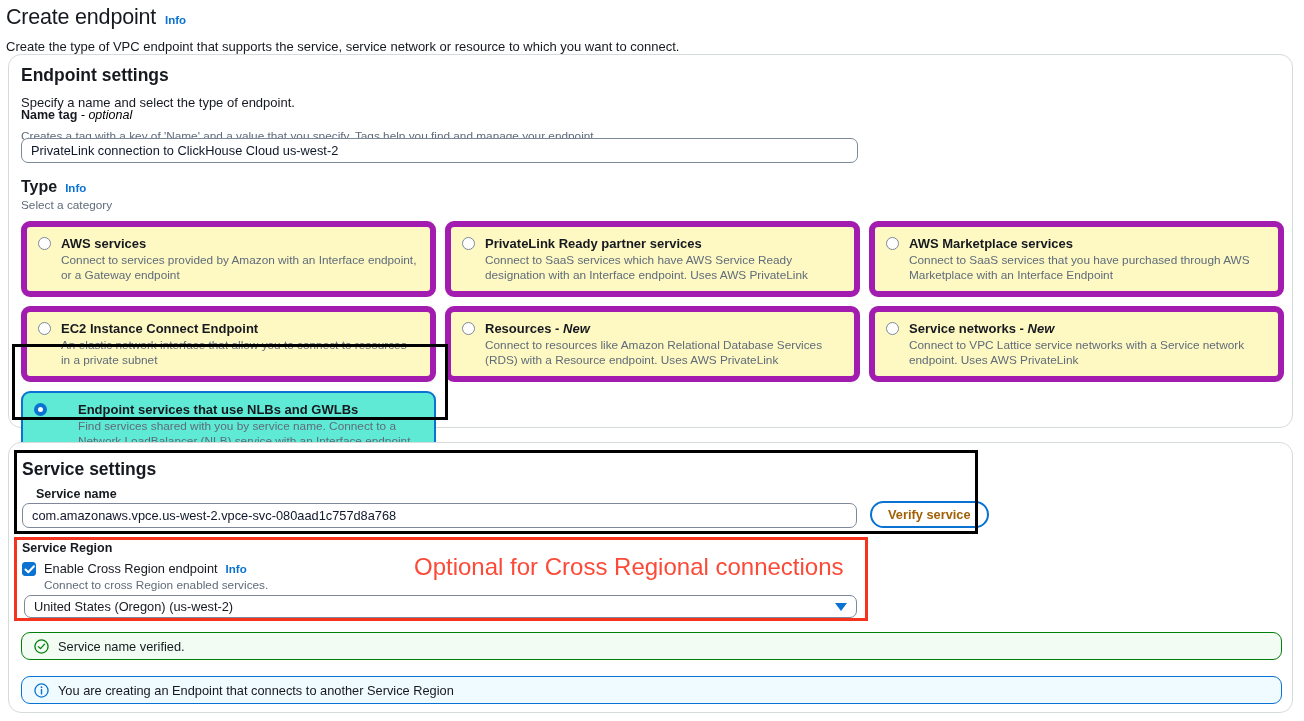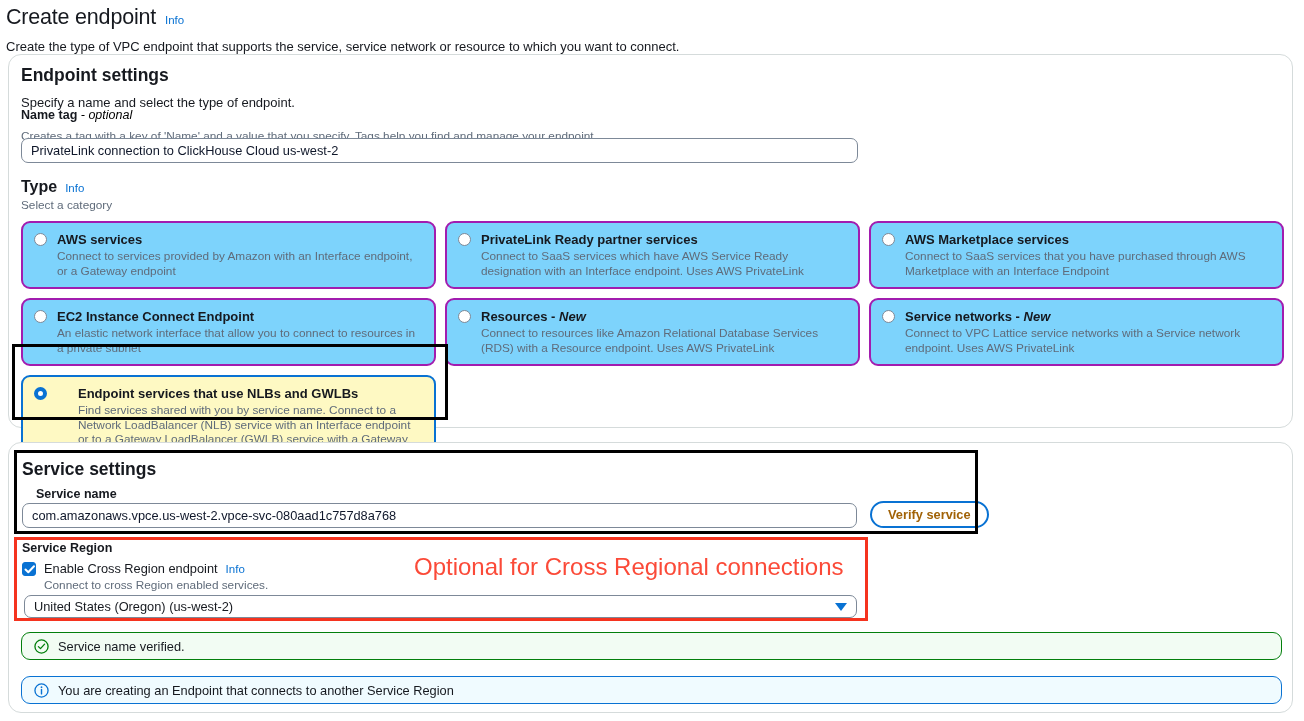--- a/index.html
+++ b/index.html
@@ -18,21 +18,21 @@
   .page { position: relative; width: 1304px; height: 721px; }
 
   
   .page-head { padding: 4px 0 0 6px; }
   .page-title-row { display: flex; align-items: baseline; gap: 9px; }
   .page-title {
     font-size: 21.5px; font-weight: normal; letter-spacing: -0.2px;
     color: #16191f; line-height: 26px;
   }
   .info-link {
-    font-size: 11.5px; font-weight: normal; color: #0972d3;
+    font-size: 11.5px; font-weight: bold; color: #0972d3;
     cursor: pointer; line-height: 14px; text-align: center;
   }
   .page-sub {
     font-size: 13px; color: #16191f; margin-top: 8px; line-height: 17px;
   }
 
   
   .panel {
     position: absolute;
     border: 1px solid #d5dbdb;
@@ -70,31 +70,31 @@
     display: flex; align-items: center;
     padding: 0 9px;
     font-family: "Liberation Sans", sans-serif;
   }
 
   
   .cards { position: absolute; left: 21px; top: 221px; width: 1264px; }
   .card-row { display: flex; gap: 9px; margin-bottom: 9px; }
   .card {
     width: 415px;
-    border: 2px solid #a21caf;
+    border: 6px solid #a21caf;
     border-radius: 9px;
-    background: #7dd3fc;
+    background: #fef9c3;
     padding: 8px 11px 9px 11px;
     display: flex;
     gap: 10px;
     min-height: 54px;
   }
   .card.selected {
     border: 2px solid #0972d3;
-    background: #fef9c3;
+    background: #5eead4;
     gap: 31px;
   }
   .radio {
     width: 13px; height: 13px; min-width: 13px;
     border: 1.6px solid #7d8998;
     border-radius: 50%;
     margin-top: 2px;
     background: #fff;
     position: relative;
   }

